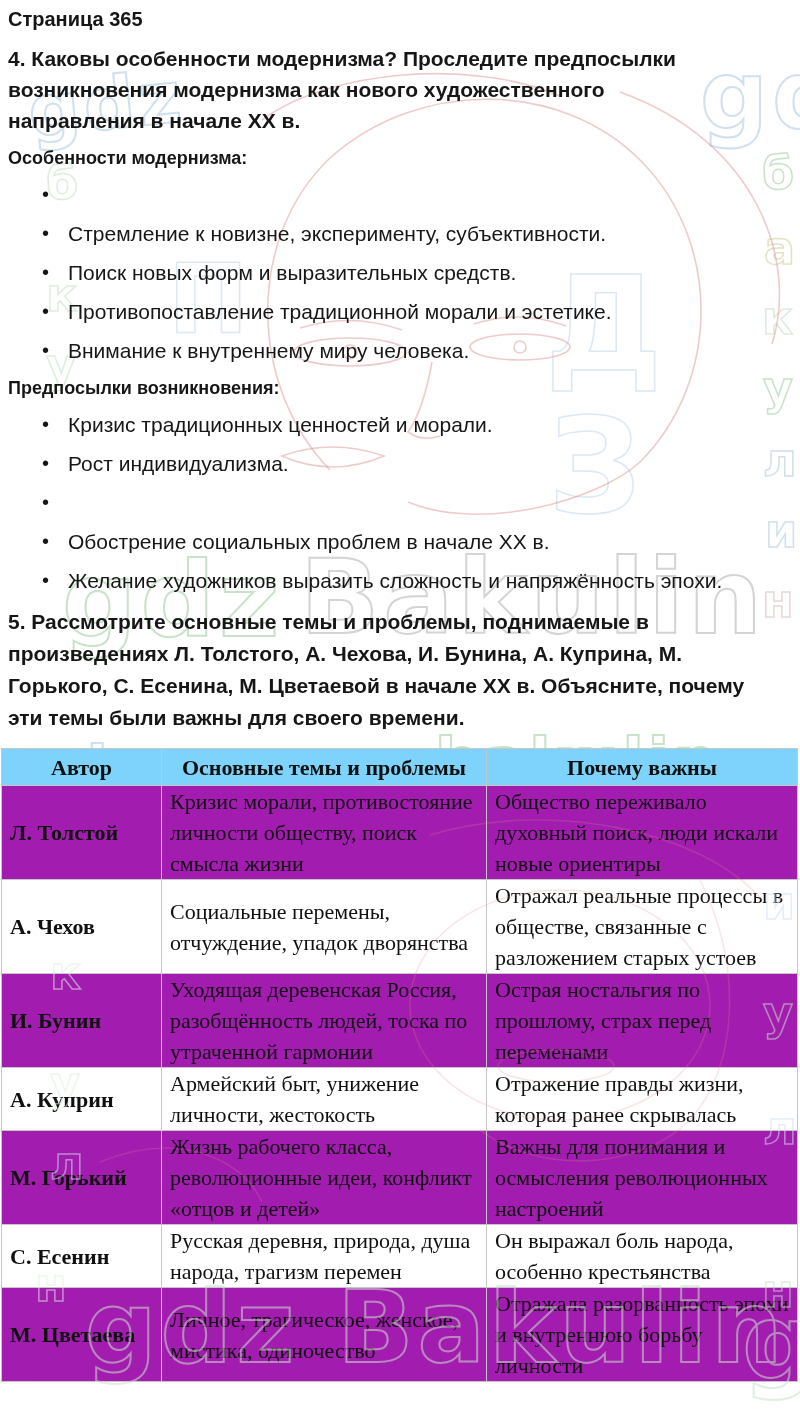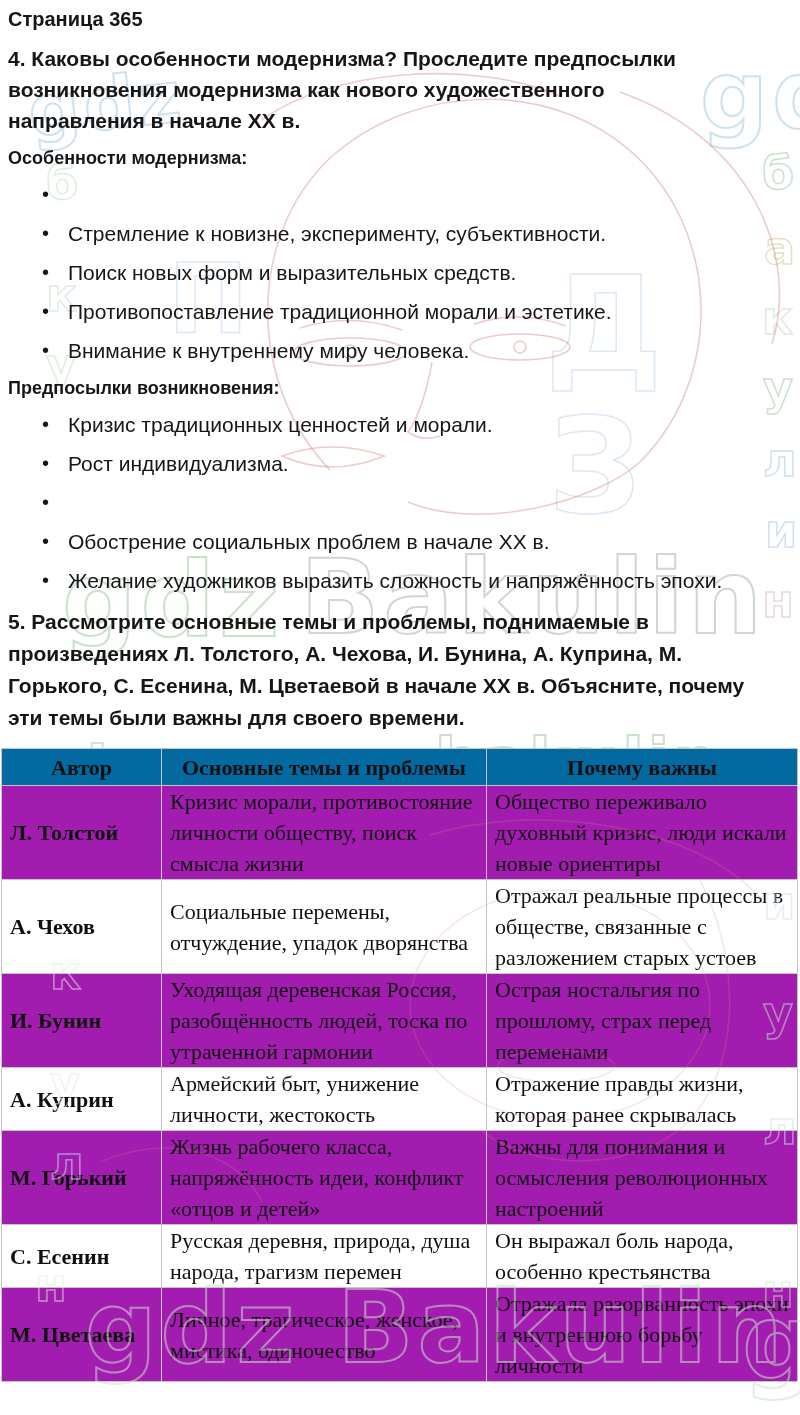--- a/index.html
+++ b/index.html
@@ -35,21 +35,21 @@
   .btext{font-size:21px;line-height:31px;max-width:660px;}
   
   table.authors{
     border-collapse:collapse;table-layout:fixed;width:796px;margin:14px 0 0 -7px;
     font-family:"Liberation Serif",serif;font-size:22px;color:#101010;
   }
   table.authors td,table.authors th{
     border:1px solid #c6c6c6;vertical-align:middle;line-height:31px;
     padding:0 8px;overflow:hidden;
   }
-  table.authors th{background:#0369a1;font-weight:bold;text-align:center;height:36px;}
+  table.authors th{background:#7dd3fc;font-weight:bold;text-align:center;height:36px;}
   tr.r3{height:93px;} tr.r2{height:62px;}
   tr.odd td{background:#a21caf;} tr.even td{background:#ffffff;}
   td.author{font-weight:bold;padding-left:10px;}
 </style>
 </head>
 <body>
 
 <div class="wm-layer" id="wm-under">
   <span class="wm wm-blue" style="left:28px;top:68px;font-size:72px;transform:rotate(-6deg);">gdz</span>
   <span class="wm wm-blue" style="left:700px;top:48px;font-size:95px;">gd</span>
@@ -173,40 +173,40 @@
       </colgroup>
     <tbody>
         <tr>
       <th>Автор</th>
       <th>Основные темы и проблемы</th>
       <th>Почему важны</th>
     </tr>
     <tr class="r3 odd">
       <td class="author">Л. Толстой</td>
       <td>Кризис морали, противостояние личности обществу, поиск смысла жизни</td>
-      <td>Общество переживало духовный кризис, люди искали новые ориентиры</td>
+      <td>Общество переживало духовный поиск, люди искали новые ориентиры</td>
     </tr>
     <tr class="r3 even">
       <td class="author">А. Чехов</td>
       <td>Социальные перемены, отчуждение, упадок дворянства</td>
       <td>Отражал реальные процессы в обществе, связанные с разложением старых устоев</td>
     </tr>
     <tr class="r3 odd">
       <td class="author">И. Бунин</td>
       <td>Уходящая деревенская Россия, разобщённость людей, тоска по утраченной гармонии</td>
       <td>Острая ностальгия по прошлому, страх перед переменами</td>
     </tr>
     <tr class="r2 even">
       <td class="author">А. Куприн</td>
       <td>Армейский быт, унижение личности, жестокость</td>
       <td>Отражение правды жизни, которая ранее скрывалась</td>
     </tr>
     <tr class="r3 odd">
       <td class="author">М. Горький</td>
-      <td>Жизнь рабочего класса, напряжённость идеи, конфликт «отцов и детей»</td>
+      <td>Жизнь рабочего класса, революционные идеи, конфликт «отцов и детей»</td>
       <td>Важны для понимания и осмысления революционных настроений</td>
     </tr>
     <tr class="r2 even">
       <td class="author">С. Есенин</td>
       <td>Русская деревня, природа, душа народа, трагизм перемен</td>
       <td>Он выражал боль народа, особенно крестьянства</td>
     </tr>
     <tr class="r3 odd">
       <td class="author">М. Цветаева</td>
       <td>Личное, трагическое, женское, мистика, одиночество</td>

